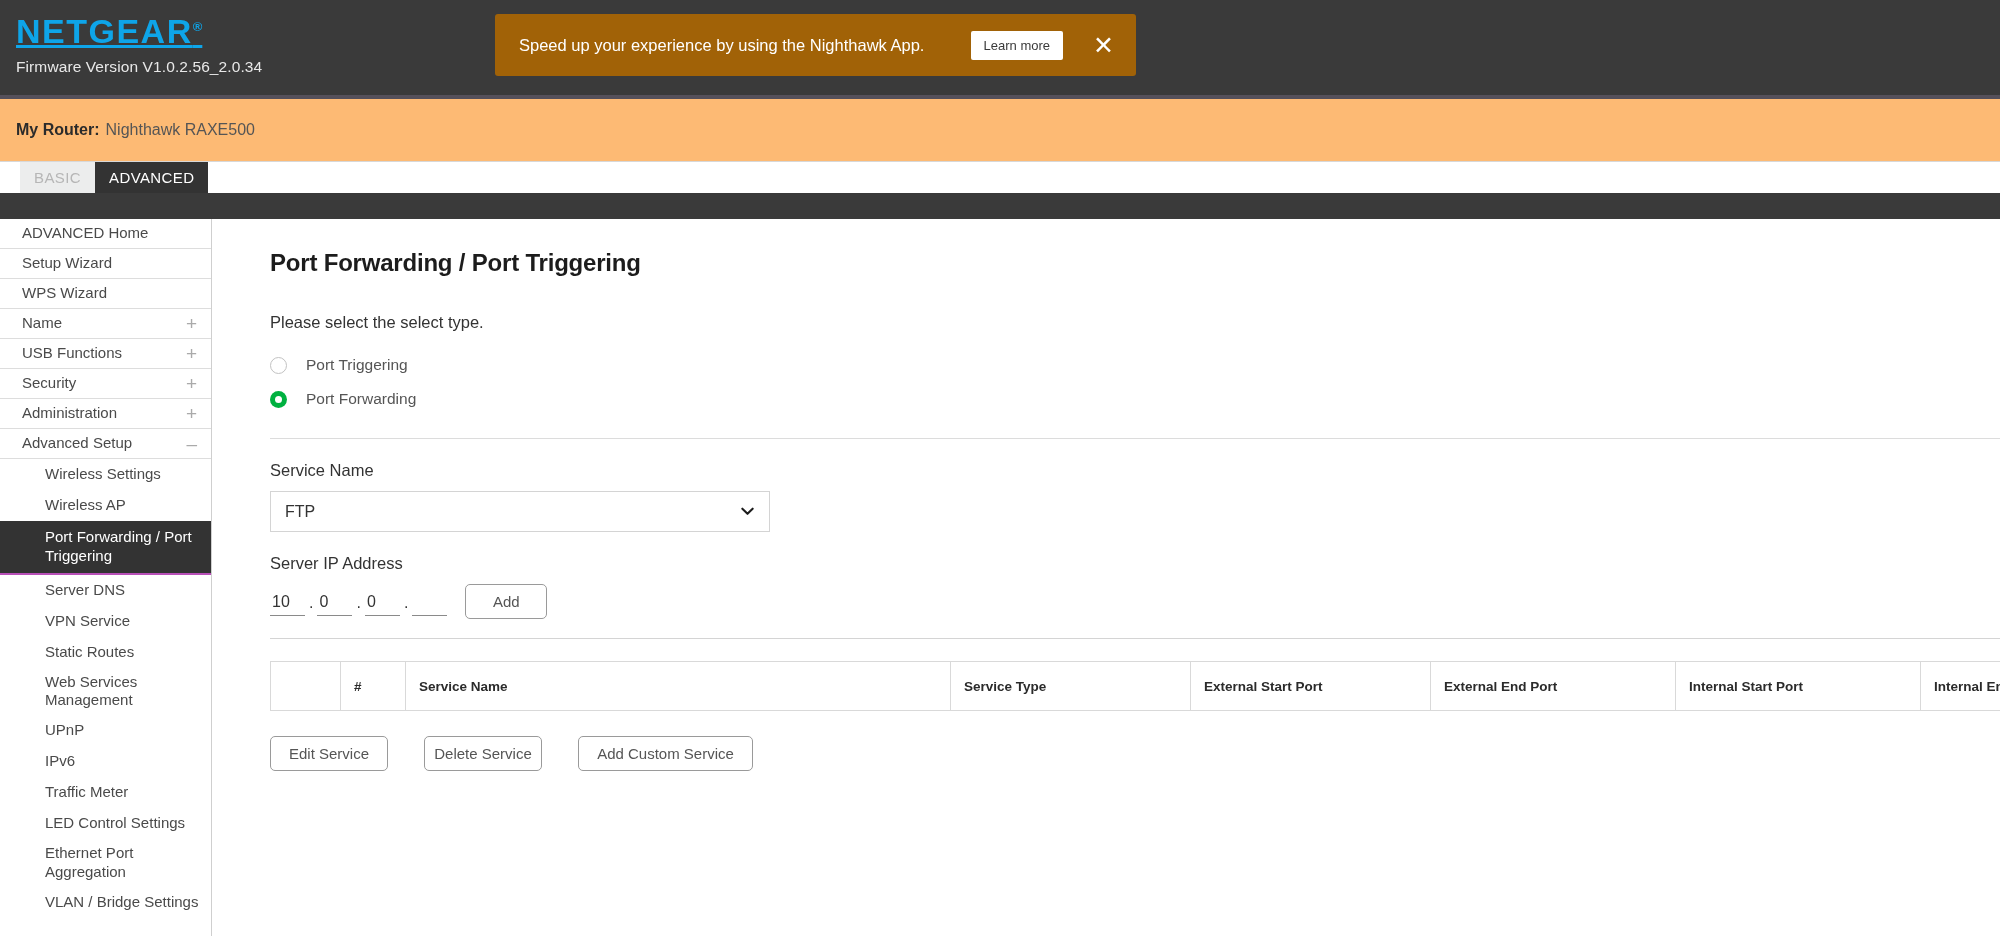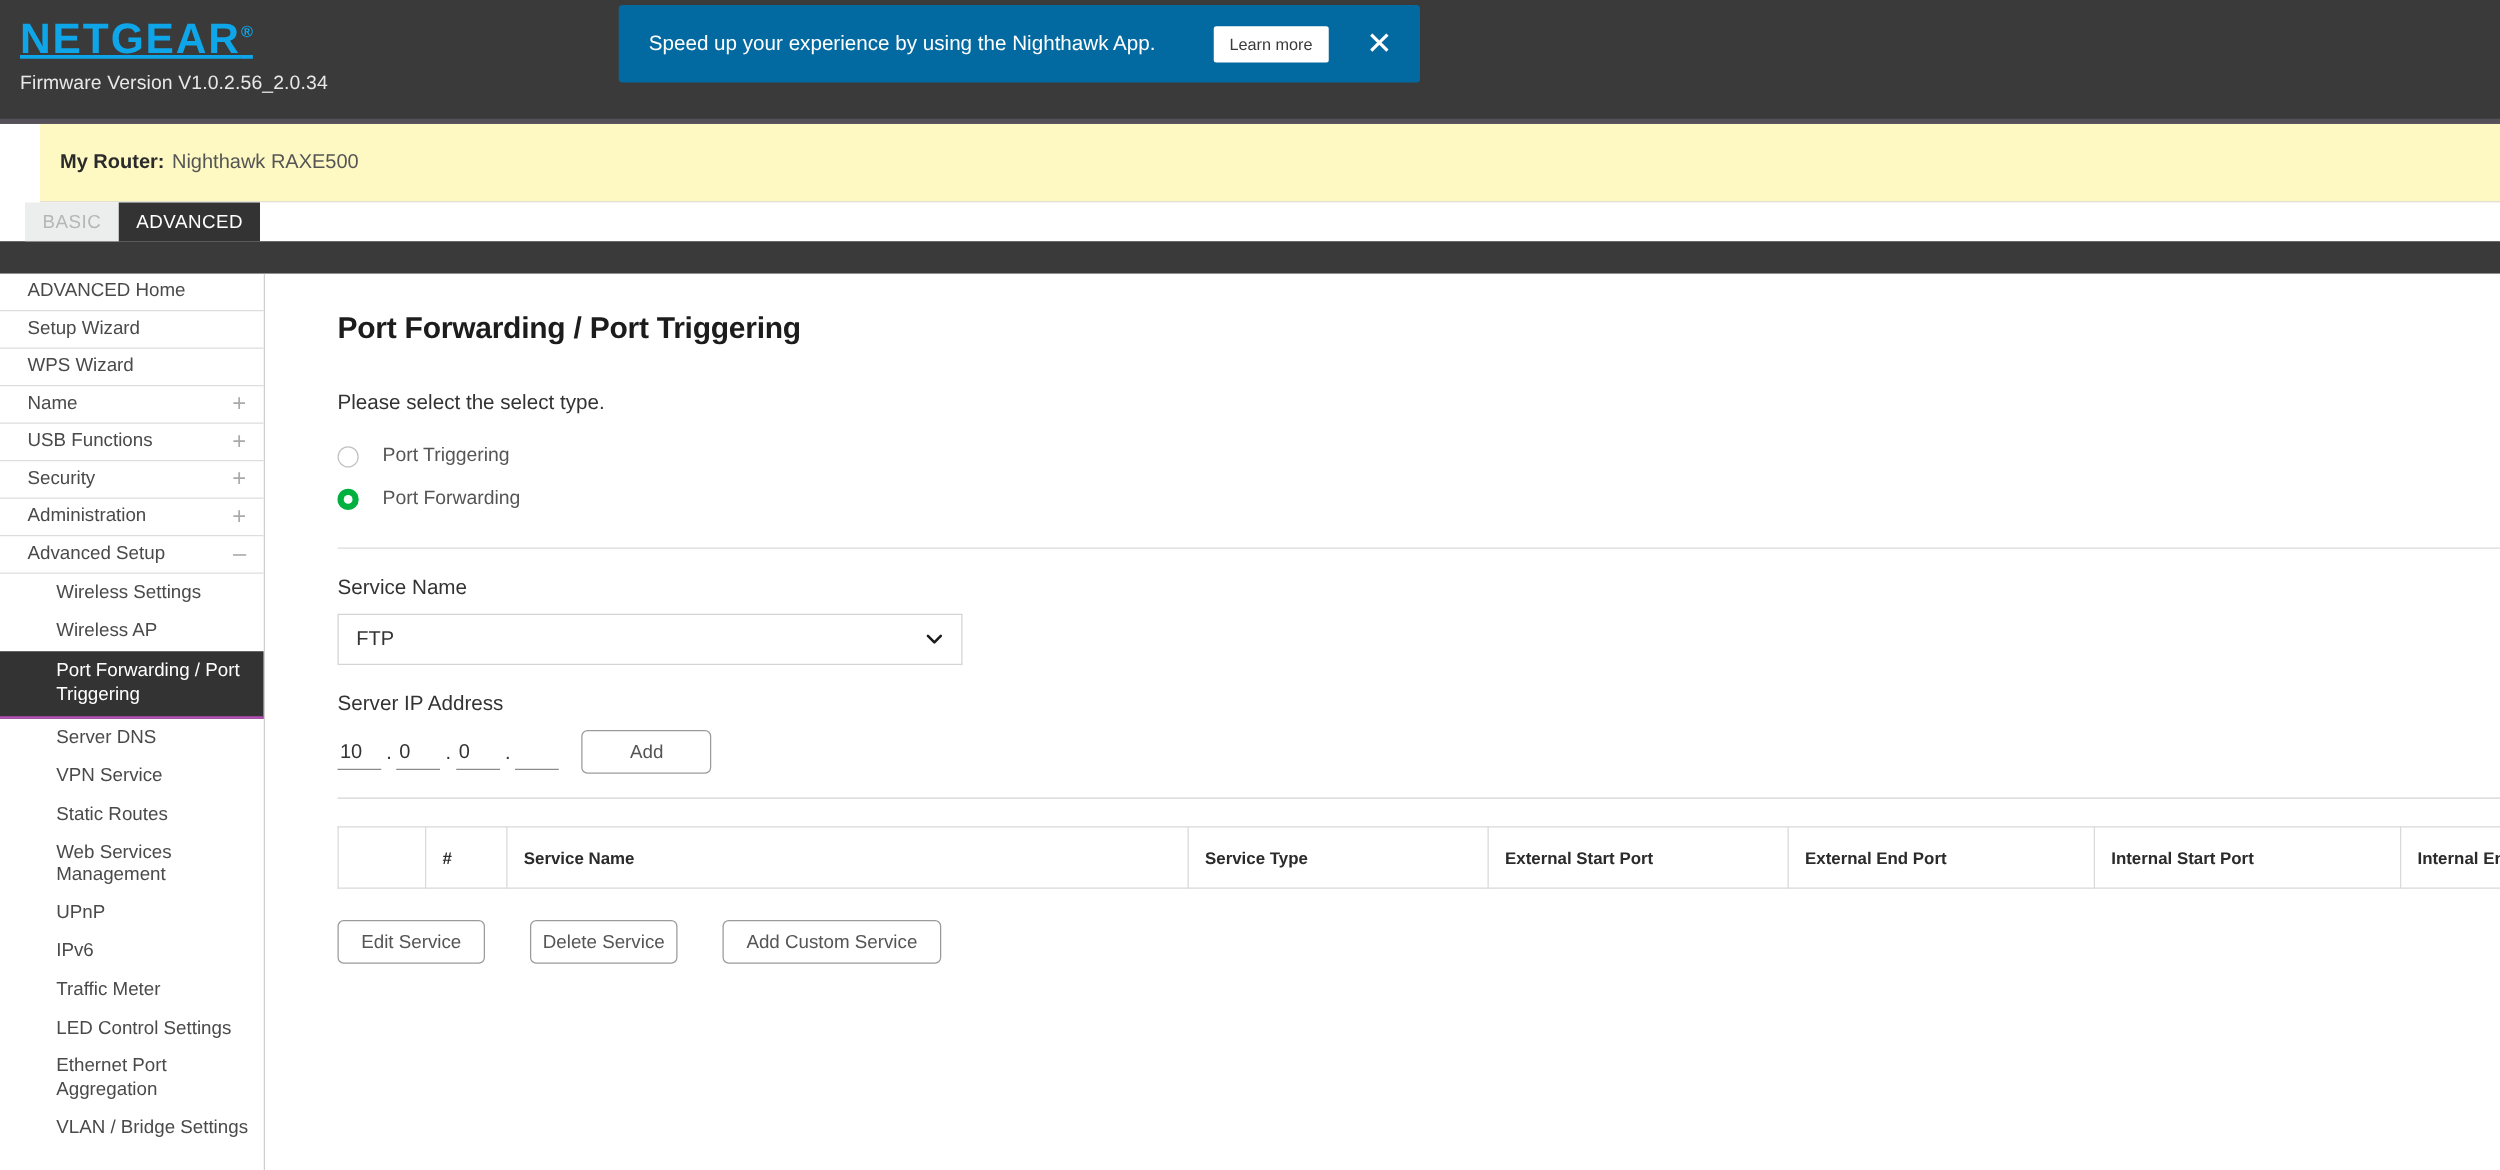--- a/index.html
+++ b/index.html
@@ -41,24 +41,24 @@
   .brand-firmware {
     margin-top: 10px;
     font-size: 15.5px;
     color: #e8e8e8;
     letter-spacing: 0.1px;
   }
 
   .promo {
     position: absolute;
     left: 495px;
-    top: 4px;
+    top: 14px;
     width: 641px;
     height: 62px;
-    background: #0369a1;
+    background: #a16207;
     border-radius: 3px;
     display: flex;
     align-items: center;
     padding: 0 18px 0 24px;
   }
   .promo-text {
     flex: 1;
     color: #ffffff;
     font-size: 16.5px;
     white-space: nowrap;
@@ -80,26 +80,25 @@
     font-size: 25px;
     line-height: 1;
     cursor: pointer;
     font-weight: 300;
     padding: 0 4px;
   }
 
   
   .routerbar {
     height: 63px;
-    background: #fef9c3;
+    background: #fdba74;
     display: flex;
     align-items: center;
     padding-left: 16px;
     border-bottom: 1px solid #d8d8d8;
-    margin-left: 32px;
   }
   .routerbar-label {
     font-size: 16px;
     font-weight: bold;
     color: #2b2b2b;
   }
   .routerbar-value {
     font-size: 16px;
     color: #555555;
     margin-left: 6px;
@@ -299,21 +298,21 @@
     border-radius: 5px;
     background: #ffffff;
     color: #555555;
     font-size: 15px;
     font-family: "Liberation Sans", sans-serif;
     padding: 8px 0;
     cursor: pointer;
     text-align: center;
   }
   .btn-add {
-    width: 104px;
+    width: 82px;
     margin-left: 18px;
     margin-bottom: -3px;
   }
 
   .table-wrap {
     margin-top: 22px;
     border-top: 1px solid #d4d4d4;
     padding-top: 22px;
     width: 1942px;
   }

